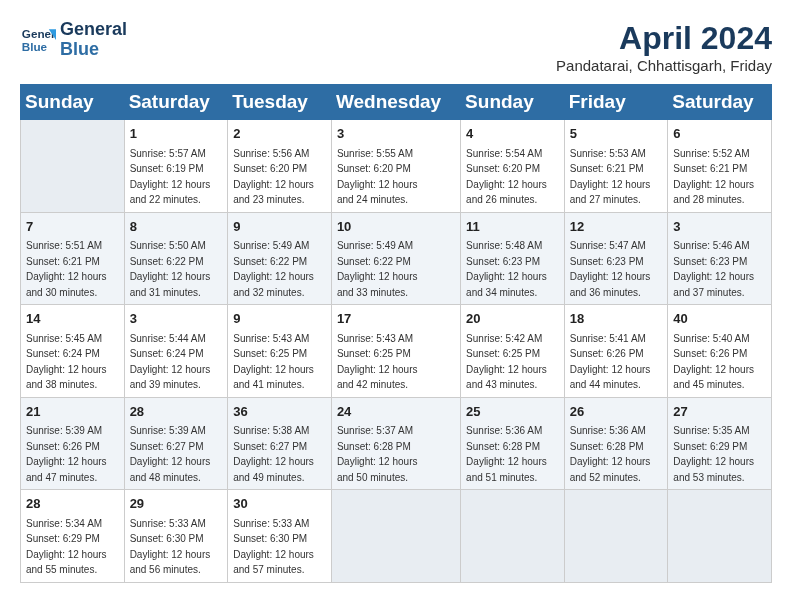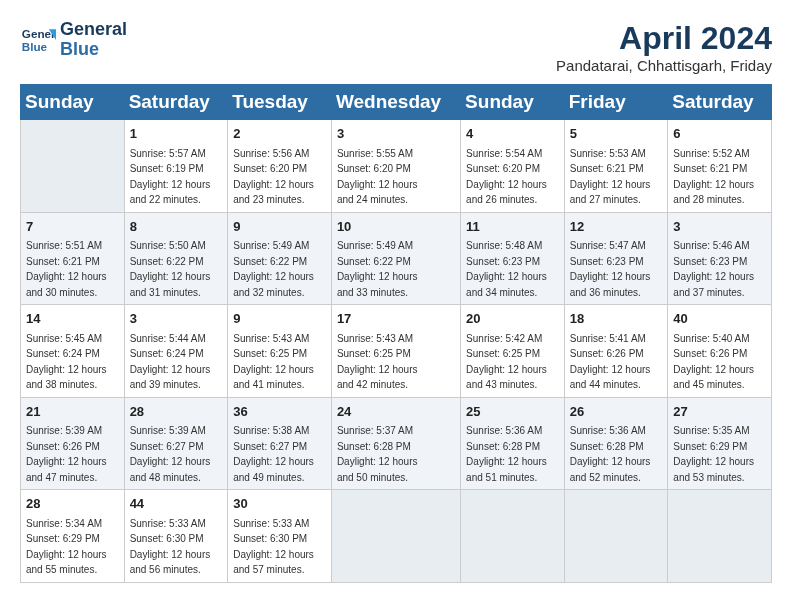--- a/index.html
+++ b/index.html
@@ -247,21 +247,21 @@
           <span class="day-number">27</span>
           <div class="cell-content">Sunrise: 5:35 AM<br>Sunset: 6:29 PM<br>Daylight: 12 hours<br>and 53 minutes.</div>
         </td>
       </tr>
       <tr>
         <td>
           <span class="day-number">28</span>
           <div class="cell-content">Sunrise: 5:34 AM<br>Sunset: 6:29 PM<br>Daylight: 12 hours<br>and 55 minutes.</div>
         </td>
         <td>
-          <span class="day-number">44</span>
+          <span class="day-number">29</span>
           <div class="cell-content">Sunrise: 5:33 AM<br>Sunset: 6:30 PM<br>Daylight: 12 hours<br>and 56 minutes.</div>
         </td>
         <td>
           <span class="day-number">30</span>
           <div class="cell-content">Sunrise: 5:33 AM<br>Sunset: 6:30 PM<br>Daylight: 12 hours<br>and 57 minutes.</div>
         </td>
         <td class="empty-cell"></td>
         <td class="empty-cell"></td>
         <td class="empty-cell"></td>
         <td class="empty-cell"></td>

